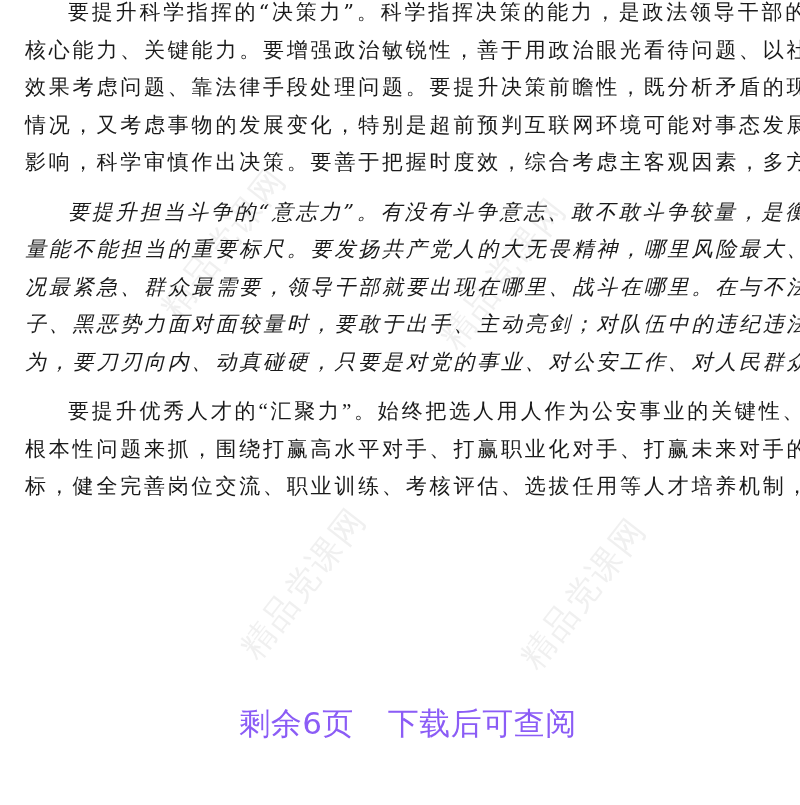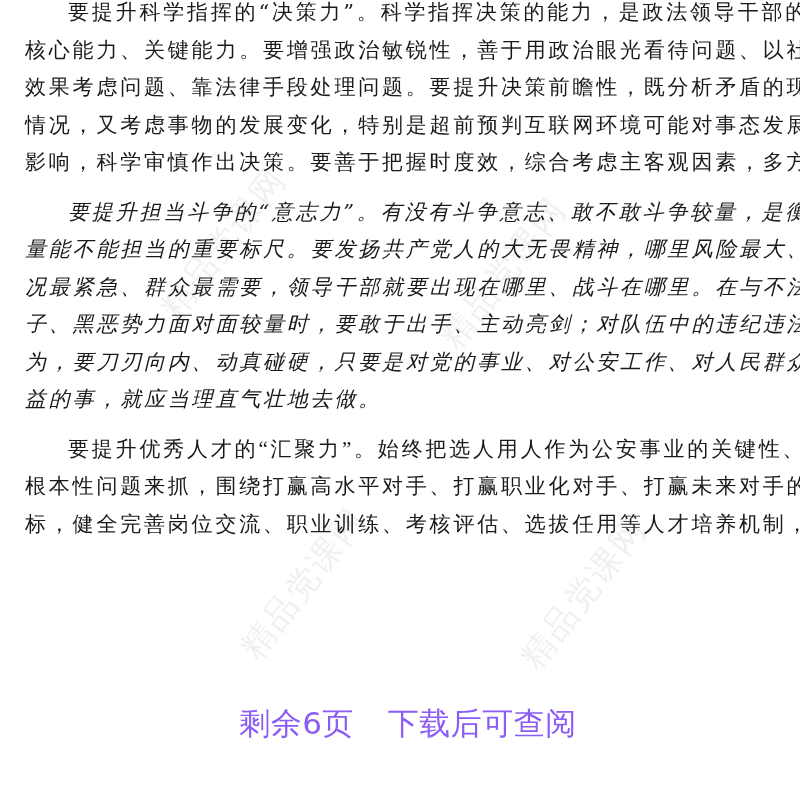--- a/index.html
+++ b/index.html
@@ -92,21 +92,20 @@
       <span class="line">情况，又考虑事物的发展变化，特别是超前预判互联网环境可能对事态发展的</span>
       <span class="line">影响，科学审慎作出决策。要善于把握时度效，综合考虑主客观因素，多方比</span>
     </p>
 
     <p class="para" style="text-indent:0;font-style:italic;">
       <span class="line first">要提升担当斗争的“意志力”。有没有斗争意志、敢不敢斗争较量，是衡</span>
       <span class="line">量能不能担当的重要标尺。要发扬共产党人的大无畏精神，哪里风险最大、情</span>
       <span class="line">况最紧急、群众最需要，领导干部就要出现在哪里、战斗在哪里。在与不法分</span>
       <span class="line">子、黑恶势力面对面较量时，要敢于出手、主动亮剑；对队伍中的违纪违法行</span>
       <span class="line">为，要刀刃向内、动真碰硬，只要是对党的事业、对公安工作、对人民群众有</span>
-      <span class="line">益的事，就应当理直气壮地去做。</span>
     </p>
 
     <p class="para" style="text-indent:0;font-family:Liberation Serif, serif;">
       <span class="line first">要提升优秀人才的“汇聚力”。始终把选人用人作为公安事业的关键性、</span>
       <span class="line">根本性问题来抓，围绕打赢高水平对手、打赢职业化对手、打赢未来对手的目</span>
       <span class="line">标，健全完善岗位交流、职业训练、考核评估、选拔任用等人才培养机制，不</span>
     </p>
 
   </div>
 

